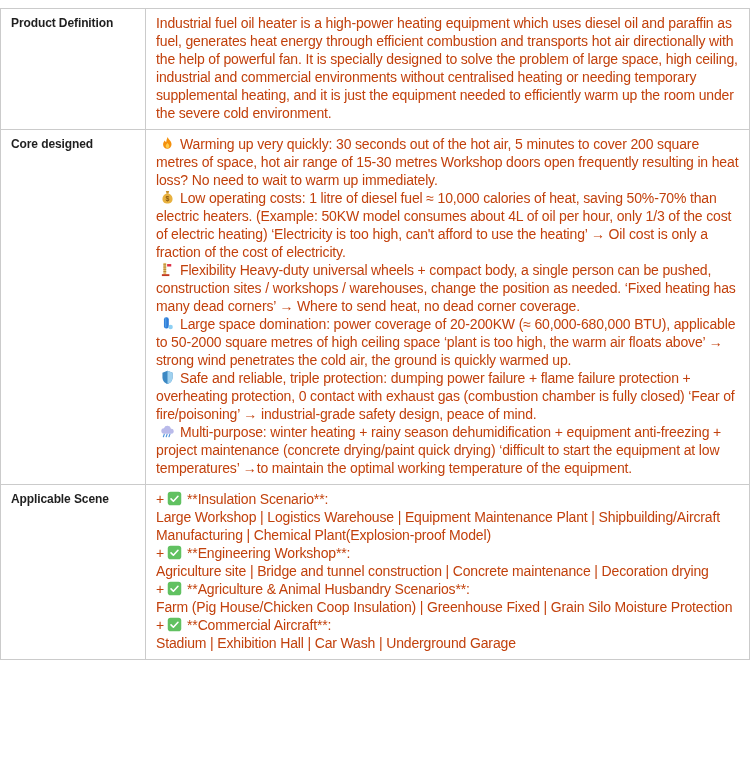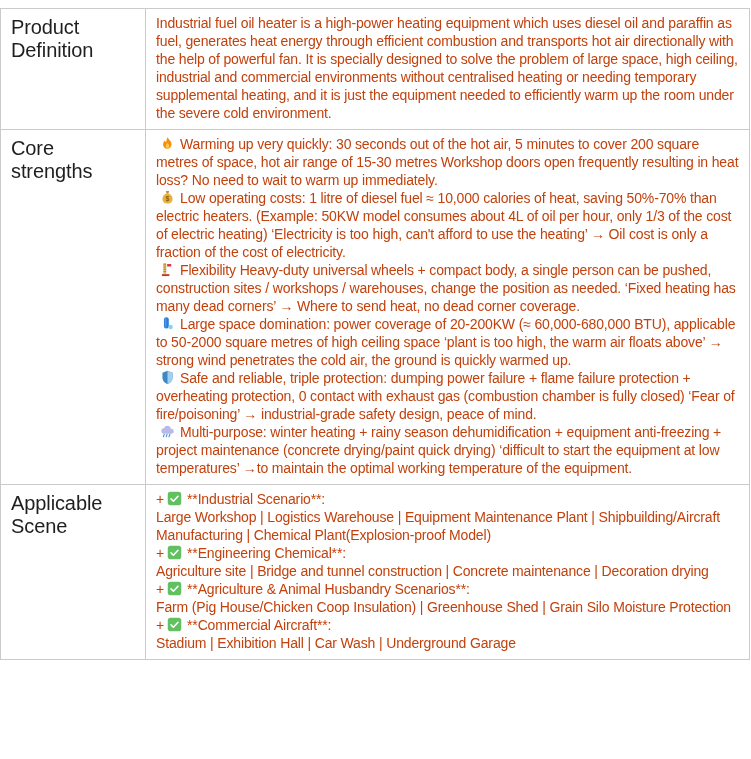--- a/index.html
+++ b/index.html
@@ -14,22 +14,22 @@
     table-layout: fixed;
   }
   table.spec td {
     border: 1px solid #cbcbcb;
     vertical-align: top;
     background: #ffffff;
   }
   td.label-cell {
     width: 124px;
     padding: 7px 10px 7px 10px;
-    font-size: 20px;
-    font-weight: normal;
+    font-size: 12px;
+    font-weight: bold;
     color: #1f1f1f;
     letter-spacing: -0.1px;
   }
   td.content-cell {
     padding: 5px 10px 7px 10px;
     font-size: 14px;
     line-height: 18px;
     color: #c2410c;
     letter-spacing: -0.15px;
   }
@@ -52,21 +52,21 @@
 
     <tbody>
         <tr>
       <td class="label-cell">Product Definition</td>
       <td class="content-cell">
         <p>Industrial fuel oil heater is a high-power heating equipment which uses diesel oil and paraffin as fuel, generates heat energy through efficient combustion and transports hot air directionally with the help of powerful fan. It is specially designed to solve the problem of large space, high ceiling, industrial and commercial environments without centralised heating or needing temporary supplemental heating, and it is just the equipment needed to efficiently warm up the room under the severe cold environment.</p>
       </td>
     </tr>
 
     <tr>
-      <td class="label-cell">Core strengths</td>
+      <td class="label-cell">Core designed</td>
       <td class="content-cell">
 
         <p class="strength">
           <span class="icon"><svg viewBox="0 0 16 16">
                   <path fill="#F4900C" d="M8.3 1c.3 2.6 4 4.1 4 7.8 0 2.9-2 4.8-4.6 4.8-2.5 0-4.4-1.8-4.4-4.5 0-1.8.9-3.1 1.8-4.3.3.9.8 1.5 1.5 1.9C6.7 4.6 7.4 2.8 8.3 1z"></path>
                   <path fill="#FFCC4D" d="M8 7.5c1 1.3 1.9 2 1.9 3.3 0 1.1-.9 1.9-1.9 1.9s-1.9-.8-1.9-1.9C6.1 9.6 7 8.8 8 7.5z"></path>
                 </svg></span><span>Warming up very quickly: 30 seconds out of the hot air, 5 minutes to cover 200 square metres of space, hot air range of 15-30 metres Workshop doors open frequently resulting in heat loss? No need to wait to warm up immediately.</span>
         </p>
 
         <p class="strength">
@@ -121,39 +121,39 @@
     </tr>
 
     <tr>
       <td class="label-cell">Applicable Scene</td>
       <td class="content-cell">
 
         <p class="scenario-head">
           <span>+</span><span class="icon check-icon"><svg viewBox="0 0 16 16">
                   <rect x="0.8" y="0.8" width="14.4" height="14.4" rx="3" fill="#61C161"></rect>
                   <path d="M4.3 8.4l2.5 2.5 4.9-5.3" fill="none" stroke="#fff" stroke-width="1.7" stroke-linecap="round" stroke-linejoin="round"></path>
-                </svg></span><span>**Industrial Scenario**:</span>
+                </svg></span><span>**Insulation Scenario**:</span>
         </p>
         <p>Large Workshop | Logistics Warehouse | Equipment Maintenance Plant | Shipbuilding/Aircraft Manufacturing | Chemical Plant(Explosion-proof Model)</p>
 
         <p class="scenario-head">
           <span>+</span><span class="icon check-icon"><svg viewBox="0 0 16 16">
                   <rect x="0.8" y="0.8" width="14.4" height="14.4" rx="3" fill="#61C161"></rect>
                   <path d="M4.3 8.4l2.5 2.5 4.9-5.3" fill="none" stroke="#fff" stroke-width="1.7" stroke-linecap="round" stroke-linejoin="round"></path>
-                </svg></span><span>**Engineering Chemical**:</span>
+                </svg></span><span>**Engineering Workshop**:</span>
         </p>
         <p>Agriculture site | Bridge and tunnel construction | Concrete maintenance | Decoration drying</p>
 
         <p class="scenario-head">
           <span>+</span><span class="icon check-icon"><svg viewBox="0 0 16 16">
                   <rect x="0.8" y="0.8" width="14.4" height="14.4" rx="3" fill="#61C161"></rect>
                   <path d="M4.3 8.4l2.5 2.5 4.9-5.3" fill="none" stroke="#fff" stroke-width="1.7" stroke-linecap="round" stroke-linejoin="round"></path>
                 </svg></span><span>**Agriculture &amp; Animal Husbandry Scenarios**:</span>
         </p>
-        <p>Farm (Pig House/Chicken Coop Insulation) | Greenhouse Shed | Grain Silo Moisture Protection</p>
+        <p>Farm (Pig House/Chicken Coop Insulation) | Greenhouse Fixed | Grain Silo Moisture Protection</p>
 
         <p class="scenario-head">
           <span>+</span><span class="icon check-icon"><svg viewBox="0 0 16 16">
                   <rect x="0.8" y="0.8" width="14.4" height="14.4" rx="3" fill="#61C161"></rect>
                   <path d="M4.3 8.4l2.5 2.5 4.9-5.3" fill="none" stroke="#fff" stroke-width="1.7" stroke-linecap="round" stroke-linejoin="round"></path>
                 </svg></span><span>**Commercial Aircraft**:</span>
         </p>
         <p>Stadium | Exhibition Hall | Car Wash | Underground Garage</p>
 
       </td>

